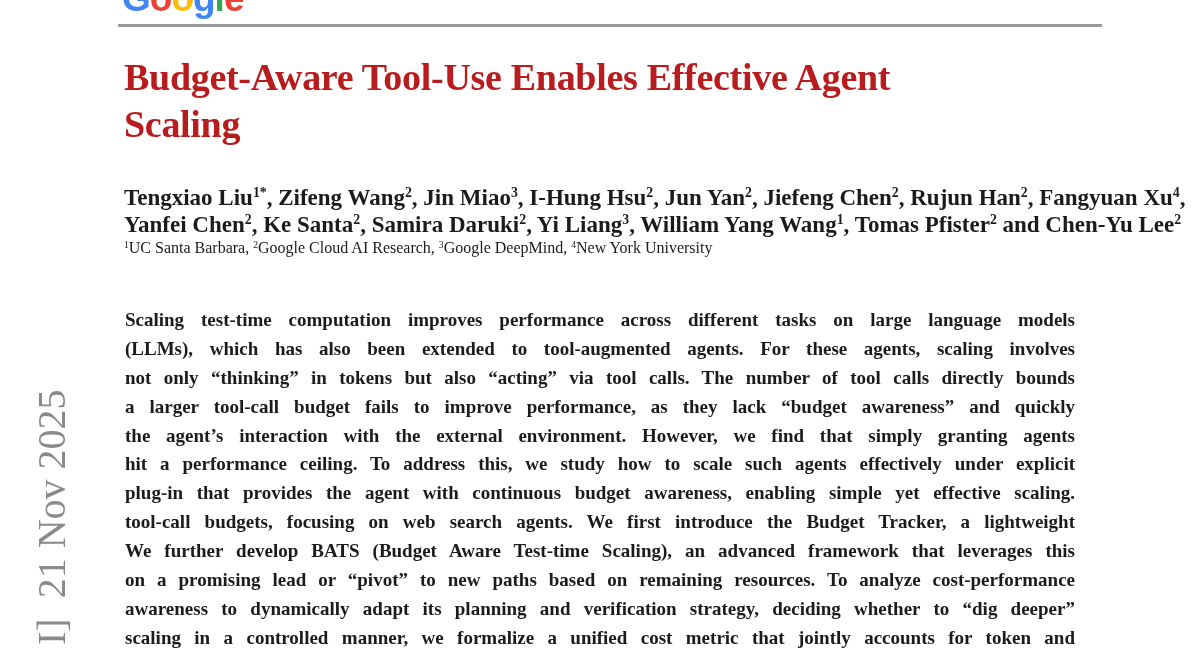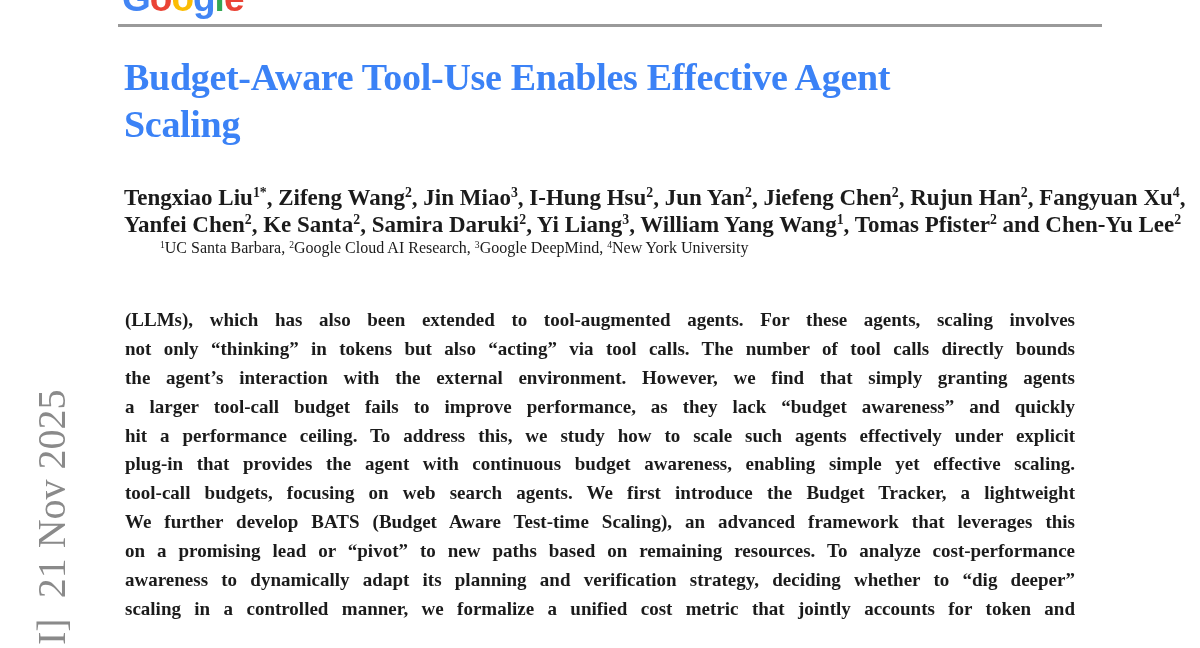--- a/index.html
+++ b/index.html
@@ -15,32 +15,31 @@
     font-weight:bold; font-size:37px; line-height:38px;
     letter-spacing:-1px;
   }
   .rule {
     position:absolute; left:118px; top:24px;
     width:984px; height:3px; background:#9a9a9a;
   }
   .title {
     position:absolute; left:124px; top:54px; width:970px;
     font-size:38px; font-weight:bold; line-height:47px;
-    color:#3b82f6; letter-spacing:-0.3px;
+    color:#b91c1c; letter-spacing:-0.3px;
   }
   .authors {
     position:absolute; left:124px; top:184px; width:1000px;
     font-size:23px; font-weight:bold; line-height:27px;
     white-space:nowrap; color:#1b1b1b;
   }
   .affil {
     position:absolute; left:124px; top:239px;
     font-size:16px; font-weight:normal; white-space:nowrap;
     color:#1b1b1b;
-    margin-left:36px;
   }
   .abstract {
     position:absolute; left:125px; top:306px; width:950px;
     font-size:19px; font-weight:bold; color:#1b1b1b;
   }
   .abs-line {
     height:28.9px; line-height:28.9px;
     text-align:justify; text-align-last:justify; text-justify:inter-word;
     overflow:hidden;
   }
@@ -70,24 +69,25 @@
   </div>
 
   <div class="authors">
     <div><span>Tengxiao Liu</span><sup>1*</sup><span>, Zifeng Wang</span><sup>2</sup><span>, Jin Miao</span><sup>3</sup><span>, I-Hung Hsu</span><sup>2</sup><span>, Jun Yan</span><sup>2</sup><span>, Jiefeng Chen</span><sup>2</sup><span>, Rujun Han</span><sup>2</sup><span>, Fangyuan Xu</span><sup>4</sup><span>,</span></div>
     <div><span>Yanfei Chen</span><sup>2</sup><span>, Ke Santa</span><sup>2</sup><span>, Samira Daruki</span><sup>2</sup><span>, Yi Liang</span><sup>3</sup><span>, William Yang Wang</span><sup>1</sup><span>, Tomas Pfister</span><sup>2</sup><span> and Chen-Yu Lee</span><sup>2</sup></div>
   </div>
 
   <div class="affil"><sup>1</sup><span>UC Santa Barbara, </span><sup>2</sup><span>Google Cloud AI Research, </span><sup>3</sup><span>Google DeepMind, </span><sup>4</sup><span>New York University</span></div>
 
   <div class="abstract">
+    <div class="abs-line">Scaling test-time computation improves performance across different tasks on large language models</div>
     <div class="abs-line">(LLMs), which has also been extended to tool-augmented agents. For these agents, scaling involves</div>
     <div class="abs-line">not only “thinking” in tokens but also “acting” via tool calls. The number of tool calls directly bounds</div>
+    <div class="abs-line">a larger tool-call budget fails to improve performance, as they lack “budget awareness” and quickly</div>
     <div class="abs-line">the agent’s interaction with the external environment. However, we find that simply granting agents</div>
-    <div class="abs-line">a larger tool-call budget fails to improve performance, as they lack “budget awareness” and quickly</div>
     <div class="abs-line">hit a performance ceiling. To address this, we study how to scale such agents effectively under explicit</div>
     <div class="abs-line">plug-in that provides the agent with continuous budget awareness, enabling simple yet effective scaling.</div>
     <div class="abs-line">tool-call budgets, focusing on web search agents. We first introduce the Budget Tracker, a lightweight</div>
     <div class="abs-line">We further develop BATS (Budget Aware Test-time Scaling), an advanced framework that leverages this</div>
     <div class="abs-line">on a promising lead or “pivot” to new paths based on remaining resources. To analyze cost-performance</div>
     <div class="abs-line">awareness to dynamically adapt its planning and verification strategy, deciding whether to “dig deeper”</div>
     <div class="abs-line">scaling in a controlled manner, we formalize a unified cost metric that jointly accounts for token and</div>
   </div>
 
   <div class="watermark">I]  21 Nov 2025</div>

